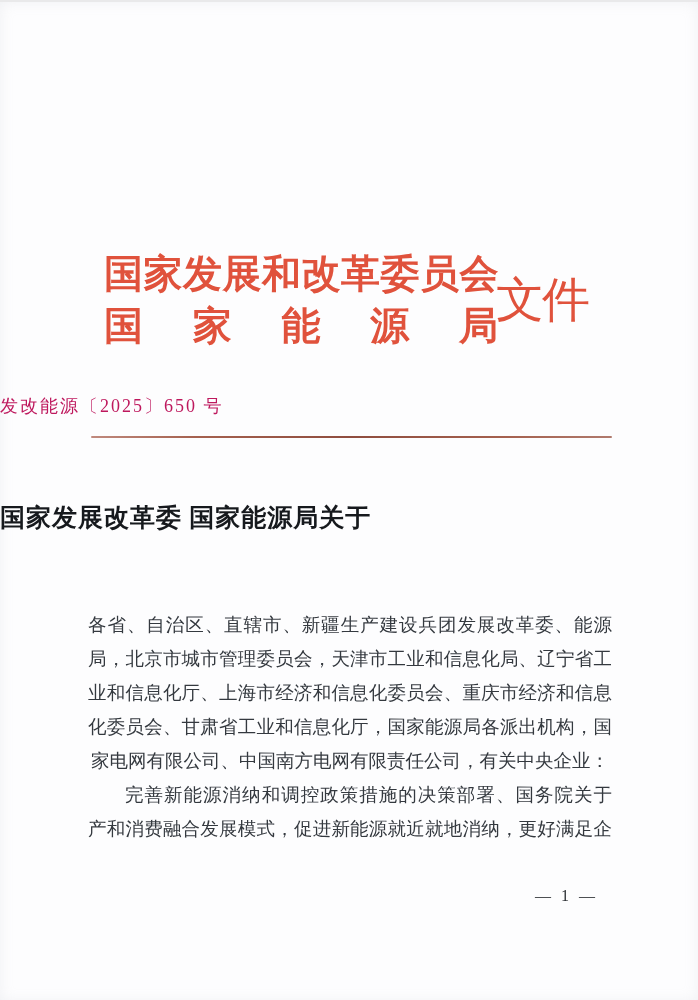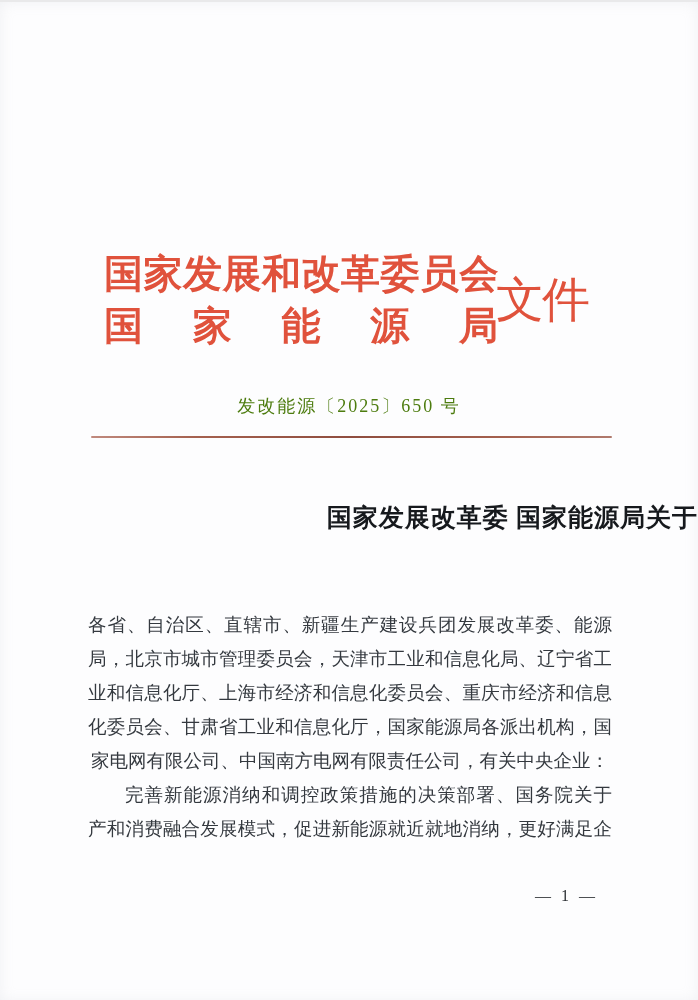--- a/index.html
+++ b/index.html
@@ -50,43 +50,43 @@
     color: #e0523c;
     letter-spacing: -2px;
     white-space: nowrap;
   }
   
   .doc-number {
     position: absolute;
     left: 0;
     top: 392px;
     width: 100%;
-    text-align: center;
+    text-align: left;
     font-size: 18px;
     letter-spacing: 2px;
-    color: #4d7c0f;
+    color: #be185d;
   }
   
   .red-rule {
     position: absolute;
     left: 91px;
     top: 434px;
     width: 521px;
     height: 2px;
     background: linear-gradient(to right, #c08a7e, #a5614f 20%, #8f4d3f 50%, #a5614f 80%, #b07a6d);
     border-radius: 1px;
   }
   
   .doc-title {
     position: absolute;
     left: 0;
     top: 496px;
     width: 100%;
     margin: 0;
-    text-align: right;
+    text-align: left;
     font-size: 25px;
     font-weight: 700;
     line-height: 40px;
     letter-spacing: 1px;
     color: #16191d;
   }
   
   .doc-body {
     position: absolute;
     left: 88px;

